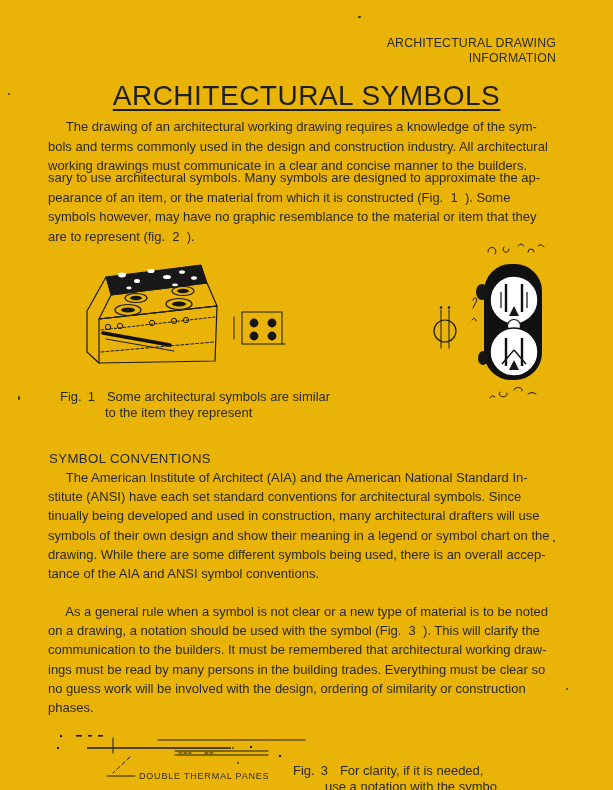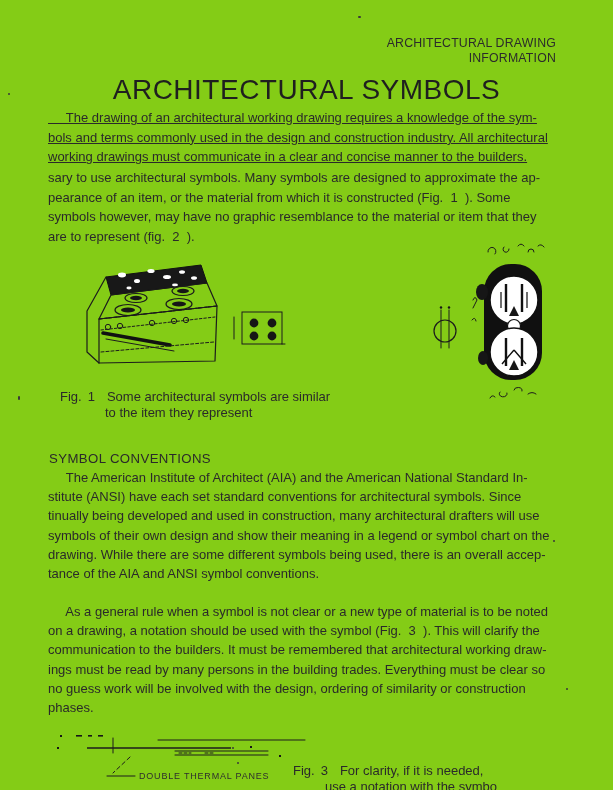--- a/index.html
+++ b/index.html
@@ -1,31 +1,31 @@
 <!DOCTYPE html>
 <html><head>
 <meta charset="utf-8">
 <style>
   html,body{margin:0;padding:0;background:#888;}
   .page{
     position:relative;width:613px;height:790px;margin:0 auto;
-    background:#84cc16;color:#262626;
+    background:#eab308;color:#262626;
     font-family:"Liberation Sans",sans-serif;
     overflow:hidden;
   }
   .abs{position:absolute;}
   .header{
     right:57px;top:36px;text-align:right;
     font-size:12.3px;line-height:14.5px;color:#2b2b2b;letter-spacing:.2px;
   }
   .header .bold{font-weight:normal;}
   .title{
-    left:0;right:0;top:74px;text-align:center;
+    left:0;right:0;top:80px;text-align:center;
     font-size:28px;letter-spacing:.5px;color:#1f1f1f;
-    text-underline-offset:4px;text-decoration-thickness:2px;
+    text-decoration:underline;text-underline-offset:4px;text-decoration-thickness:2px;
   }
   .para{font-size:13px;color:#2a2a2a;}
   .para .tline{white-space:pre;line-height:19.7px;height:19.7px;}
   .para2 .tline{line-height:19.2px;height:19.2px;}
   .section-heading{
     left:49px;top:451px;font-size:13.2px;letter-spacing:.4px;color:#2a2a2a;
   }
   .caption{font-size:13px;color:#2a2a2a;margin-top:23px;}
   .cap-row{line-height:15.6px;white-space:pre;}
   .cap-num{margin:0 12px 0 6px;}
@@ -49,21 +49,21 @@
   <div class="speck" style="left:232px;top:747px;width:2px;height:2px;"></div>
   <div class="speck" style="left:237px;top:762px;width:2px;height:2px;"></div>
 
   <div class="abs header">
     <div>ARCHITECTURAL DRAWING</div>
     <div class="bold">INFORMATION</div>
   </div>
 
   <div class="abs title">ARCHITECTURAL SYMBOLS</div>
 
-  <div class="abs para" style="left:48px;top:108px;text-decoration:underline;">
+  <div class="abs para" style="left:48px;top:117px;">
       <div class="tline">     The drawing of an architectural working drawing requires a knowledge of the sym-</div>
       <div class="tline">bols and terms commonly used in the design and construction industry. All architectural</div>
       <div class="tline">working drawings must communicate in a clear and concise manner to the builders.</div>
     </div>
   <div class="abs para" style="left:48px;top:168px;">
       <div class="tline">sary to use architectural symbols. Many symbols are designed to approximate the ap-</div>
       <div class="tline">pearance of an item, or the material from which it is constructed (Fig.  1  ). Some</div>
       <div class="tline">symbols however, may have no graphic resemblance to the material or item that they</div>
       <div class="tline">are to represent (fig.  2  ).</div>
     </div>

